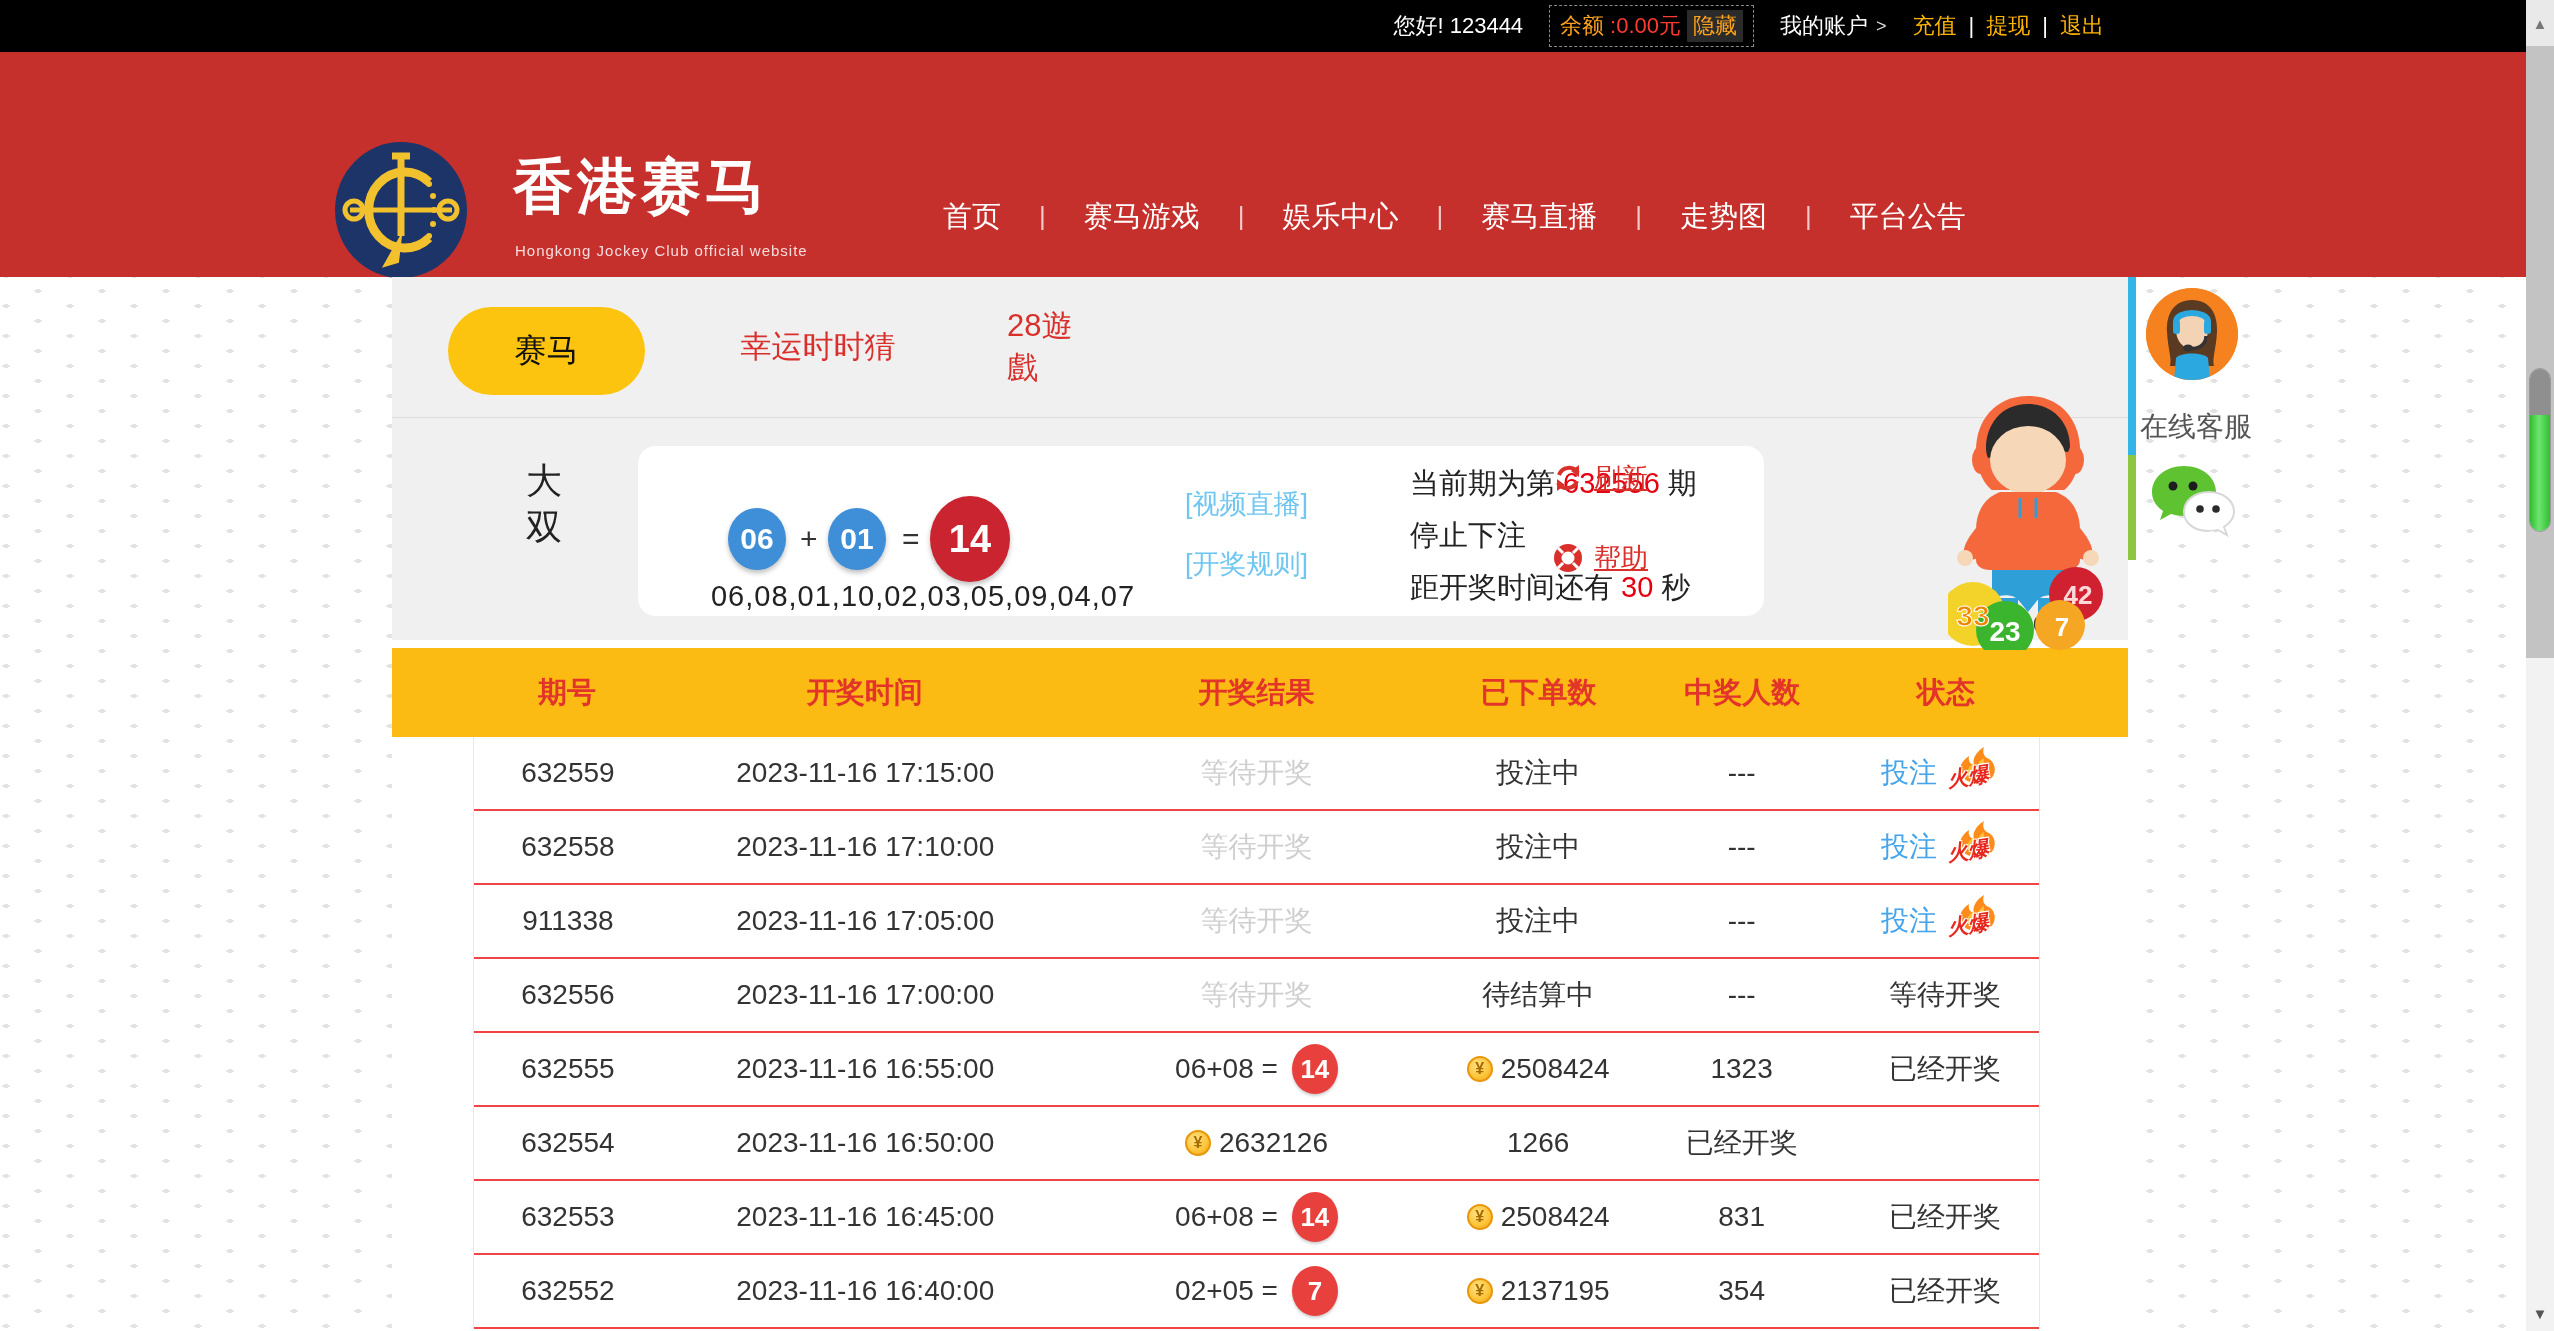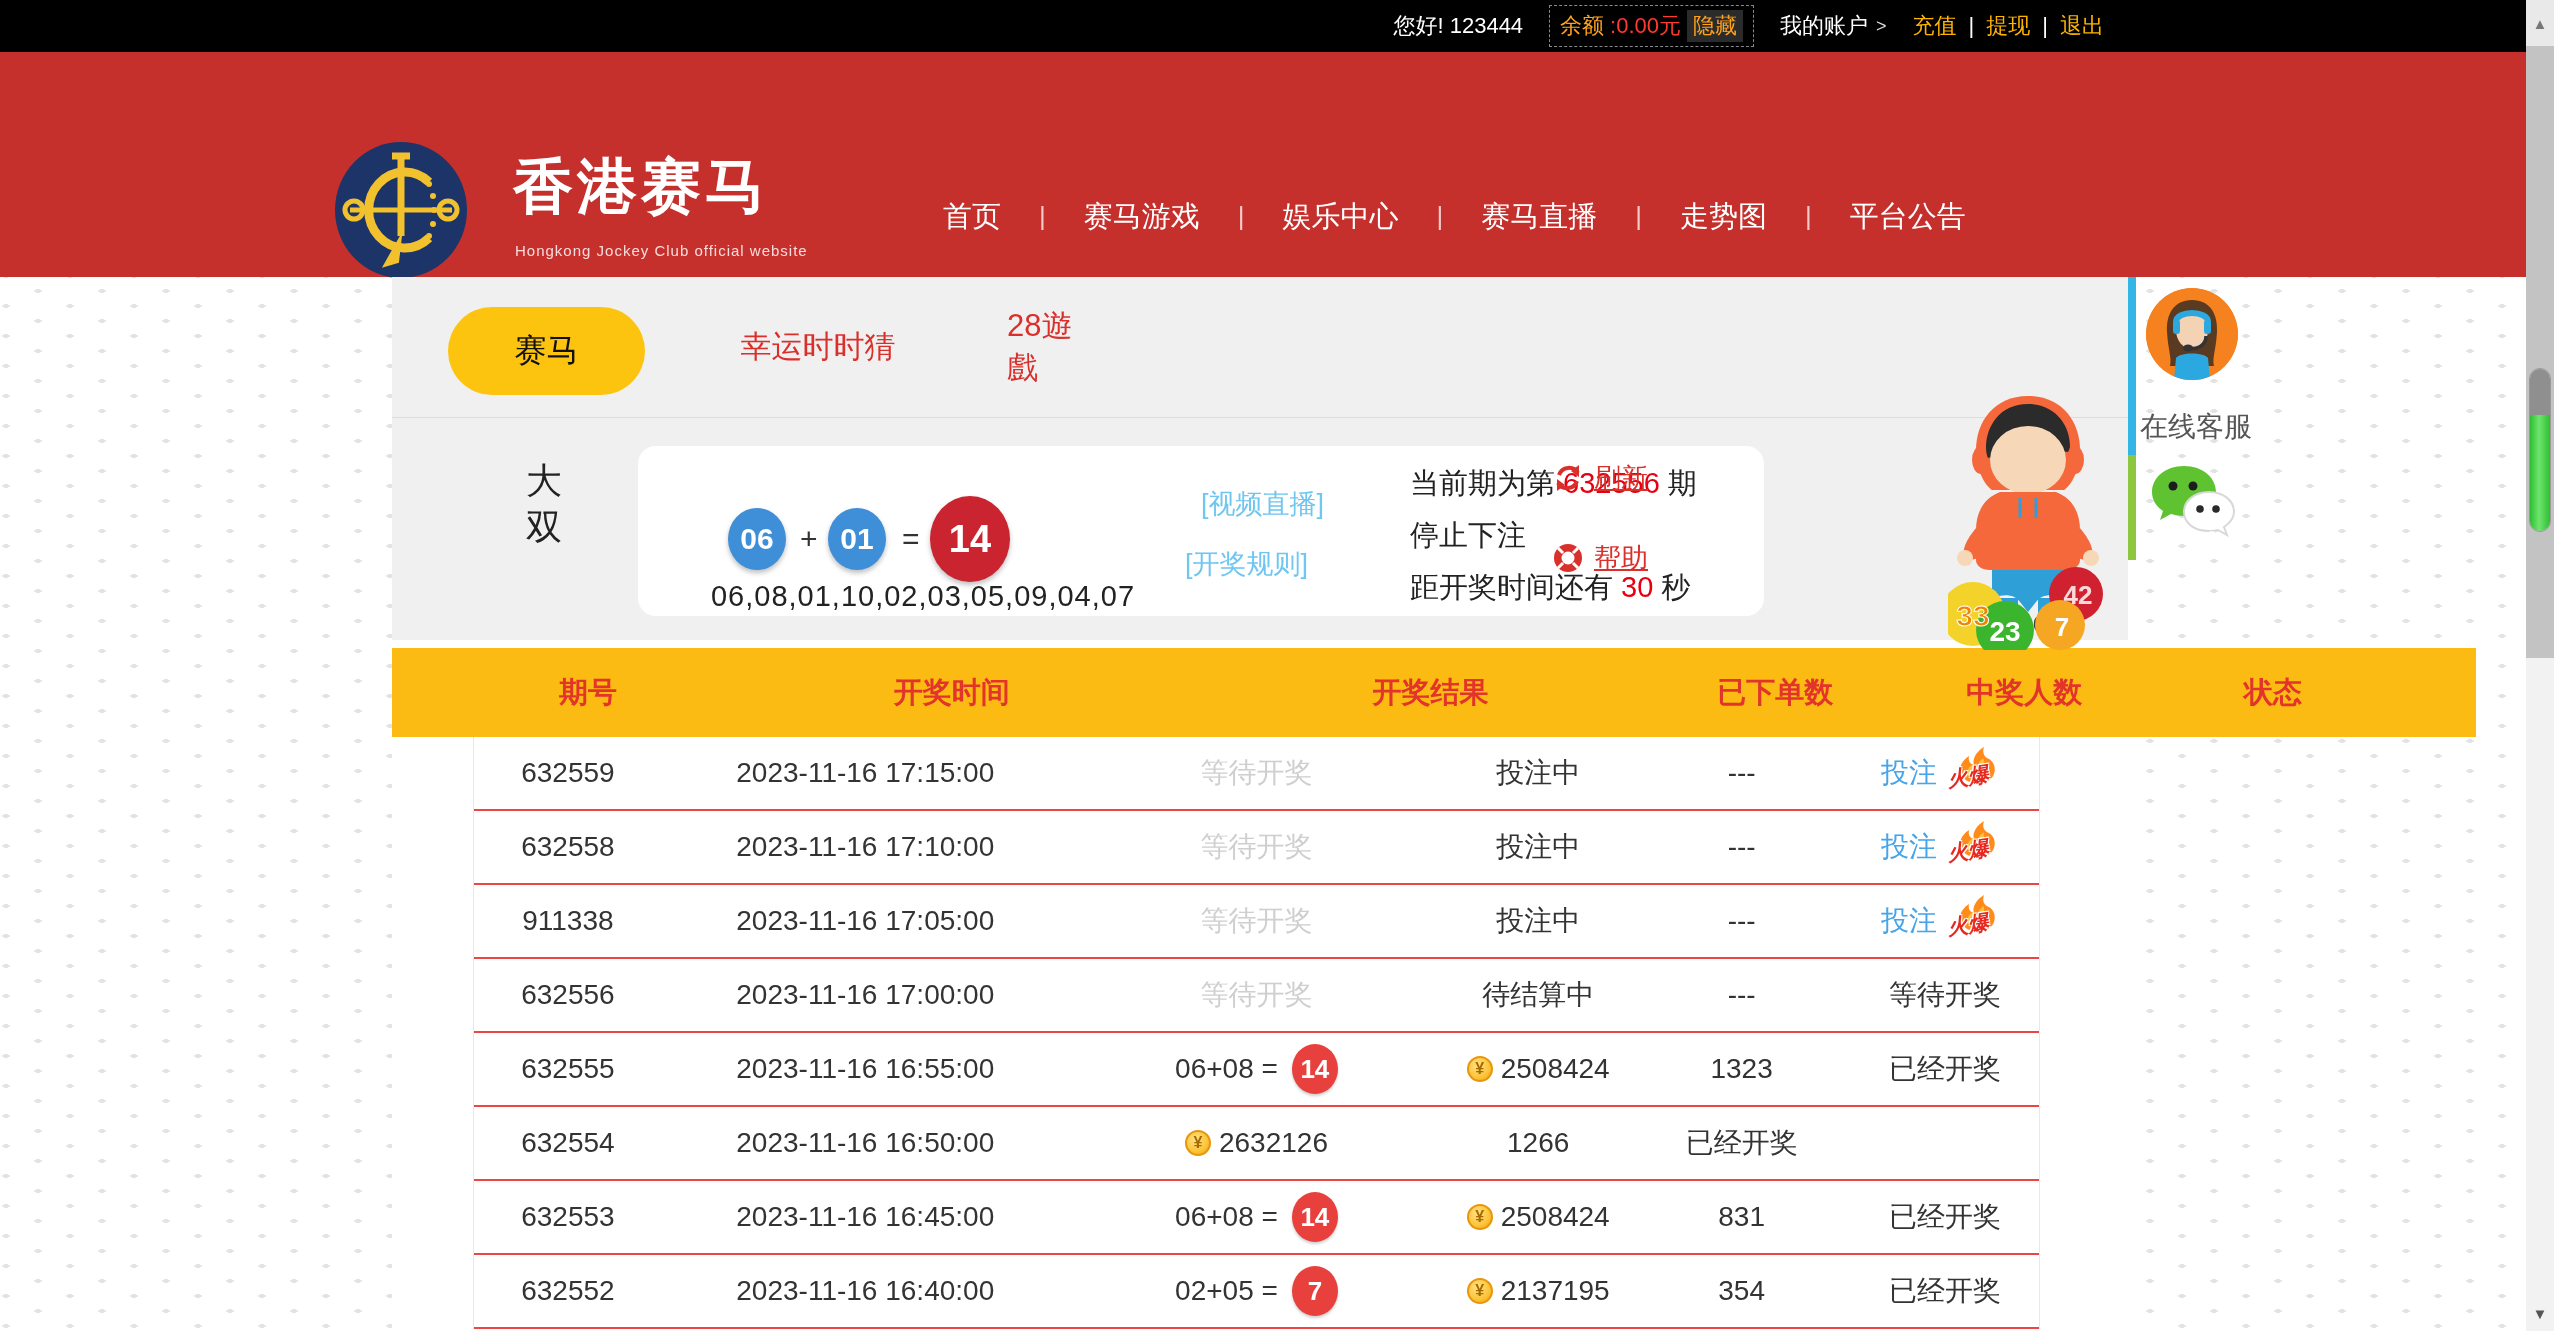--- a/index.html
+++ b/index.html
@@ -57,21 +57,21 @@
   .rp-right{position:absolute;left:772px;top:0;width:340px;font-size:29px;color:#222;}
   .rp-right .line{position:absolute;white-space:nowrap;}
   .red-em{color:#e60012;margin:0 8px;}
   .panel-btn{position:absolute;display:flex;align-items:center;gap:10px;cursor:pointer;}
   .panel-btn .btxt{color:#d9302c;font-size:27px;text-decoration:underline;}
   .btn-refresh{left:1160px;top:42px;}
   .btn-help{left:1160px;top:122px;}
 
   .gap-strip{position:absolute;left:0;top:363px;width:1736px;height:8px;background:#fff;}
 
-  .thead{position:absolute;left:0;top:371px;width:2084px;height:89px;background:#fcbb12;
+  .thead{position:absolute;left:0;top:371px;width:1736px;height:89px;background:#fcbb12;
     display:grid;grid-template-columns:12% 26% 24% 12% 14% 12%;align-items:center;
     padding-left:81px;padding-right:88px;box-sizing:border-box;}
   .thead .hcell{text-align:center;color:#e2342b;font-size:29px;font-weight:bold;}
 
   .tbody{position:absolute;left:81px;top:460px;width:1567px;background:#fff;border-left:1px solid #e8e8e8;border-right:1px solid #e8e8e8;box-sizing:border-box;}
   .trow{height:72px;border-bottom:2px solid #ef4444;display:grid;grid-template-columns:12% 26% 24% 12% 14% 12%;align-items:center;font-size:28px;color:#333;}
   .tcell{text-align:center;display:flex;align-items:center;justify-content:center;gap:8px;}
   .pending-text{color:#cfcfcf;}
   .sum-badge{width:46px;height:50px;border-radius:50%;background:#e8403d;color:#fff;font-size:26px;font-weight:bold;
     display:inline-flex;align-items:center;justify-content:center;margin-left:6px;box-shadow:0 2px 3px rgba(0,0,0,.2);}
@@ -184,21 +184,21 @@
           <span class="ball ball-blue" style="left:0px">06</span>
           <span class="op" style="left:72px">+</span>
           <span class="op" style="left:100px;top:0;"> </span>
           <span class="ball ball-blue" style="left:100px">01</span>
           <span class="op" style="left:174px">=</span>
           <span class="ball ball-red" style="left:202px">14</span>
         </div>
         <div class="rp-seq">06,08,01,10,02,03,05,09,04,07</div>
 
         <div class="rp-links">
-          <span class="lnk" style="left:16px;top:40px">[视频直播]</span>
+          <span class="lnk" style="left:0;top:40px">[视频直播]</span>
           <span class="lnk" style="left:0;top:100px">[开奖规则]</span>
         </div>
 
         <div class="rp-right">
           <div class="line" style="top:18px">
             <span>当前期为第</span><span class="red-em">632556</span><span>期</span>
           </div>
           <div class="line" style="top:70px">停止下注</div>
           <div class="line" style="top:122px">
             <span>距开奖时间还有</span><span class="red-em">30</span><span>秒</span>

